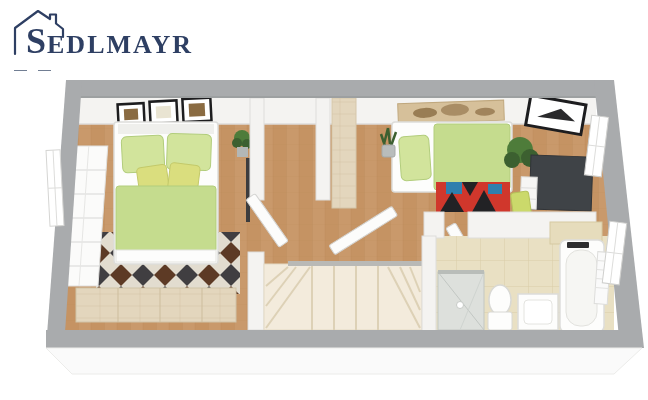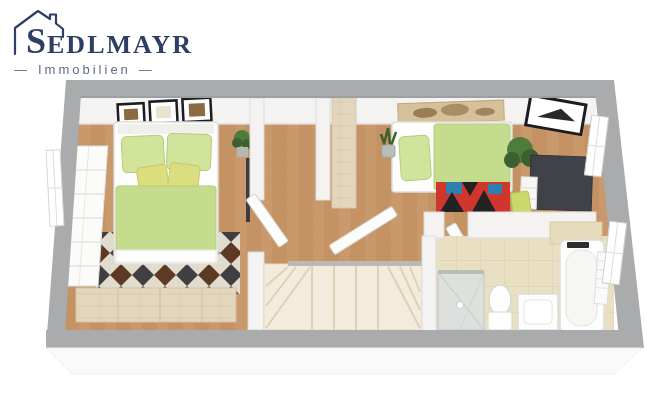--- a/index.html
+++ b/index.html
@@ -243,16 +243,15 @@
   <div class="logo-row">
     <svg class="logo-house" width="58" height="50" viewBox="0 0 58 50">
       <path d="M5 46 L5 20 L28 3 L40 11 L40 6.5 L46 6.5 L46 15.5 L53 21 L53 29" fill="none" stroke="var(--brand)" stroke-width="2.2" stroke-linejoin="round" stroke-linecap="round"></path>
     </svg>
     <div class="logo-text">
       <span class="logo-initial">S</span><span class="logo-rest">EDLMAYR</span>
     </div>
   </div>
   <div class="logo-tagline">
     <span>—</span>
-    <span>Immobilien</span>
     <span>—</span>
   </div>
 </div>
 
 </body></html>

